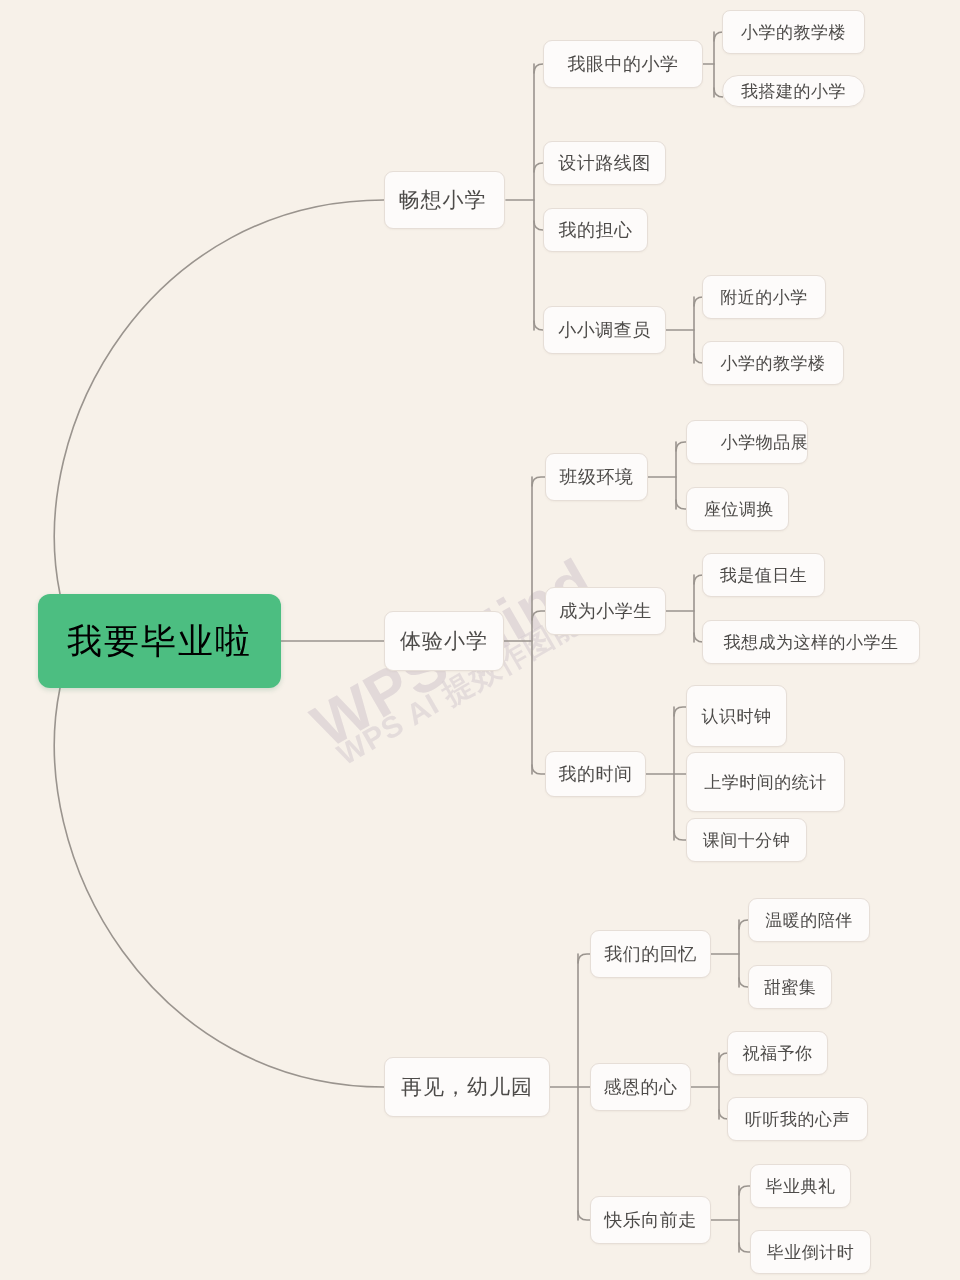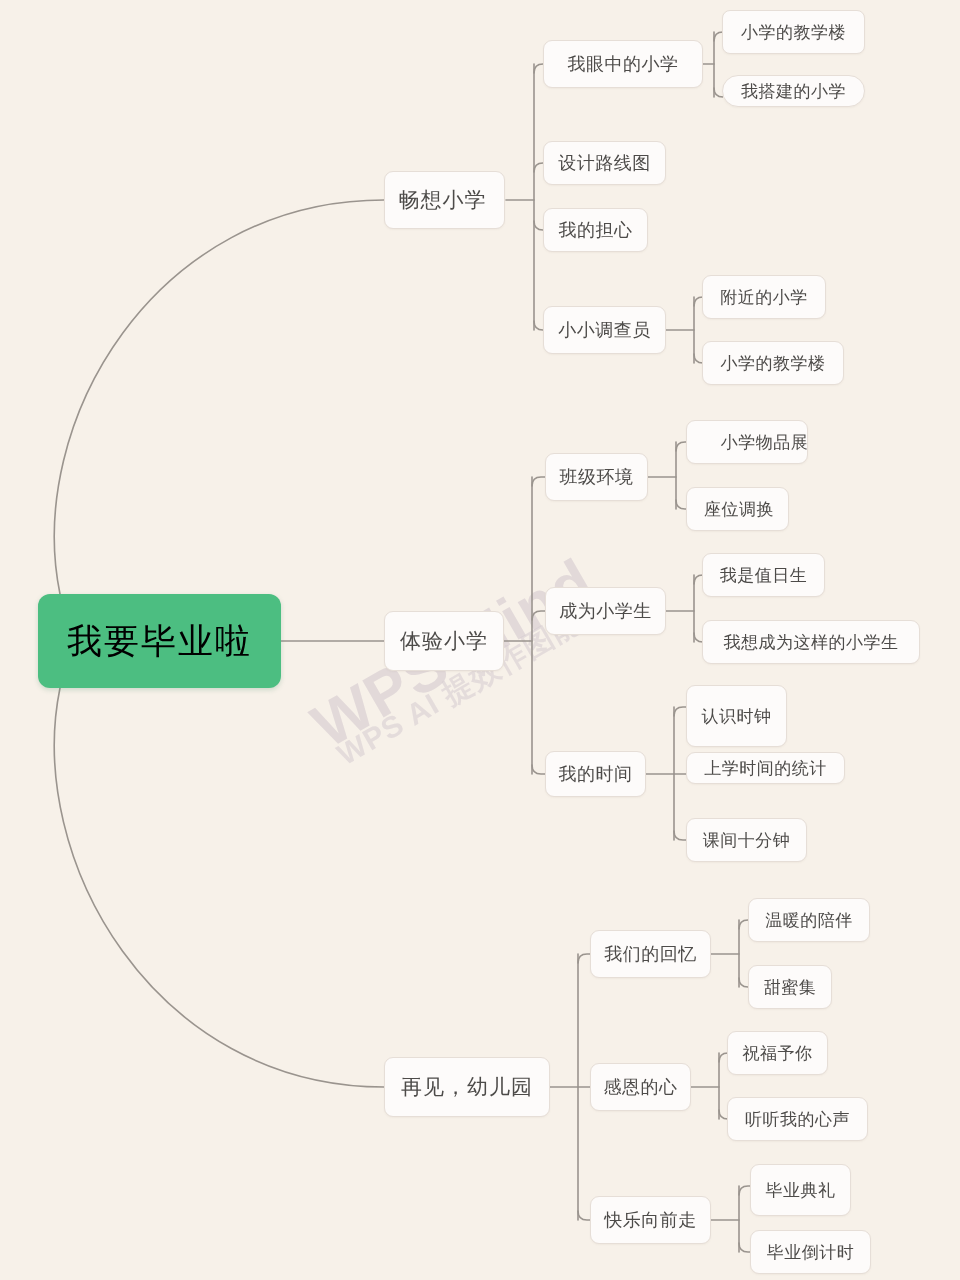--- a/index.html
+++ b/index.html
@@ -205,21 +205,21 @@
       </div>
       <div class="node lvl3" style="left: 702px; top: 620px; width: 218px; height: 44px;">
         <span>我想成为这样的小学生</span>
       </div>
       <div class="node lvl2" style="left: 545px; top: 751px; width: 101px; height: 46px;">
         <span>我的时间</span>
       </div>
       <div class="node lvl3" style="left: 686px; top: 685px; width: 101px; height: 62px;">
         <span>认识时钟</span>
       </div>
-      <div class="node lvl3" style="left: 686px; top: 752px; width: 159px; height: 32px;">
+      <div class="node lvl3" style="left: 686px; top: 752px; width: 159px; height: 60px;">
         <span>上学时间的统计</span>
       </div>
       <div class="node lvl3" style="left: 686px; top: 818px; width: 121px; height: 44px;">
         <span>课间十分钟</span>
       </div>
       <div class="node lvl1" style="left: 384px; top: 1057px; width: 166px; height: 60px;">
         <span>再见，幼儿园</span>
       </div>
       <div class="node lvl2" style="left: 590px; top: 930px; width: 121px; height: 48px;">
         <span>我们的回忆</span>
@@ -235,21 +235,21 @@
       </div>
       <div class="node lvl3" style="left: 727px; top: 1031px; width: 101px; height: 44px;">
         <span>祝福予你</span>
       </div>
       <div class="node lvl3" style="left: 727px; top: 1097px; width: 141px; height: 44px;">
         <span>听听我的心声</span>
       </div>
       <div class="node lvl2" style="left: 590px; top: 1196px; width: 121px; height: 48px;">
         <span>快乐向前走</span>
       </div>
-      <div class="node lvl3" style="left: 750px; top: 1164px; width: 101px; height: 52px;">
+      <div class="node lvl3" style="left: 750px; top: 1164px; width: 101px; height: 44px;">
         <span>毕业典礼</span>
       </div>
       <div class="node lvl3" style="left: 750px; top: 1230px; width: 121px; height: 44px;">
         <span>毕业倒计时</span>
       </div>
     </div>
 
 </div>
 
 </body></html>

